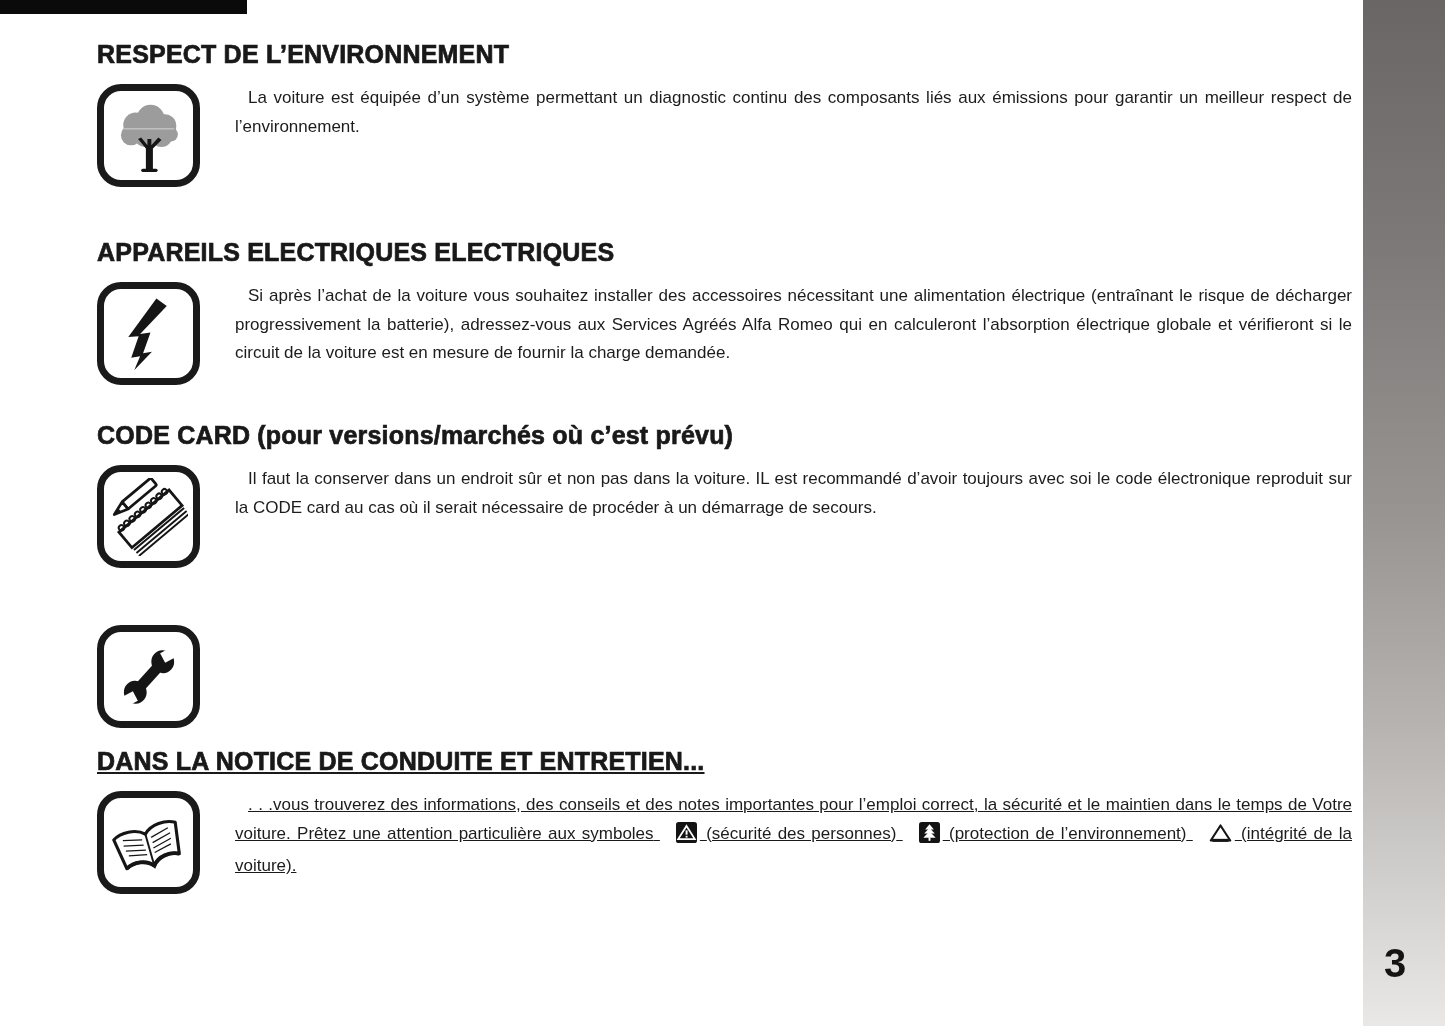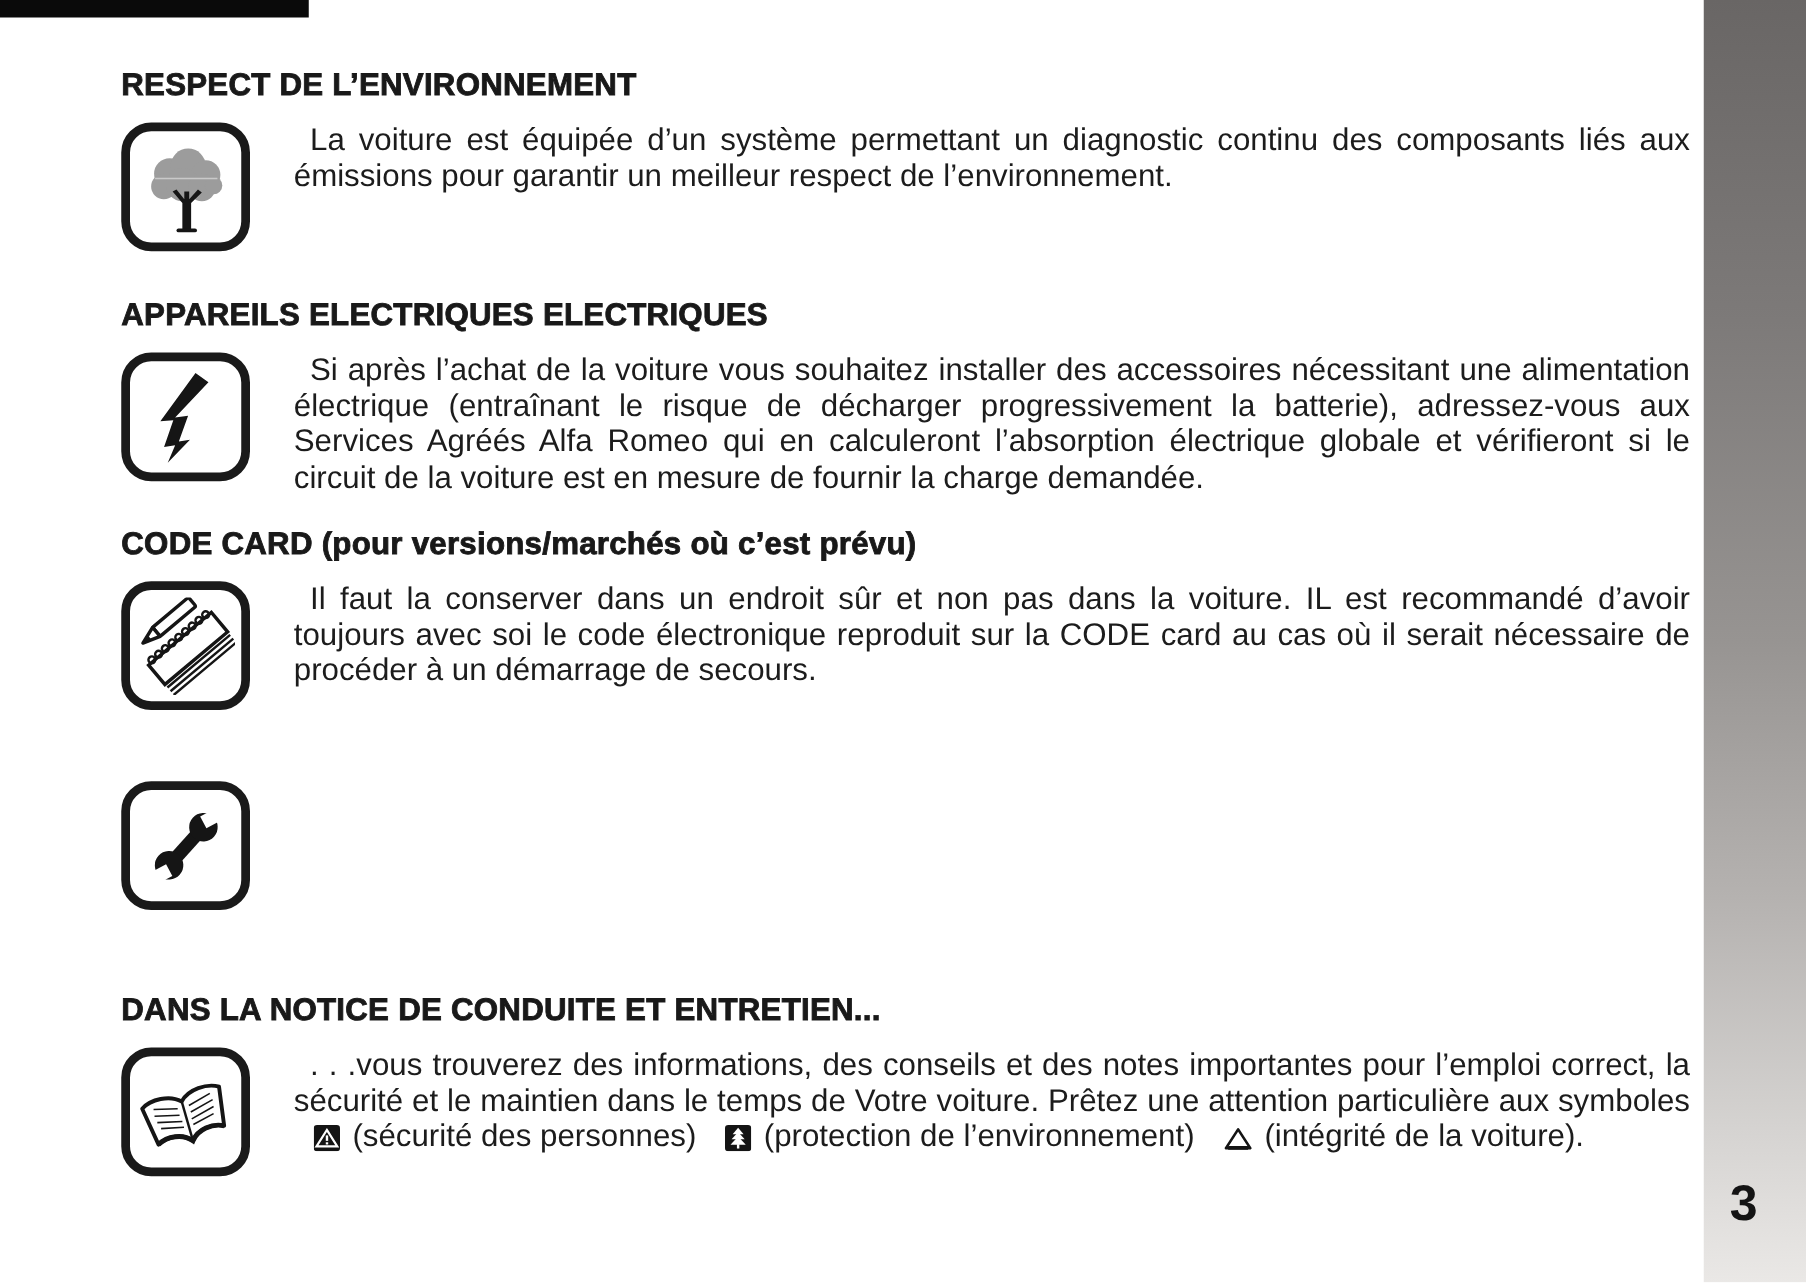--- a/index.html
+++ b/index.html
@@ -4,28 +4,28 @@
 <style>
   html,body{margin:0;padding:0;background:#fff;}
   .page{position:relative;width:1445px;height:1026px;background:#ffffff;overflow:hidden;
         font-family:"Liberation Sans","DejaVu Sans",sans-serif;color:#1a1a1a;}
   .corner-strip{position:absolute;left:0;top:0;width:247px;height:14px;background:#0a0a0a;}
   .gradient-bar{position:absolute;top:0;right:0;width:82px;height:1026px;
         background:linear-gradient(to bottom,#696665 0%,#7d7a79 25%,#979492 50%,#b5b2b0 70%,#d5d3d1 88%,#eae8e6 100%);}
   .pagenum{position:absolute;right:20px;bottom:40px;width:60px;text-align:center;
         font-size:40px;font-weight:bold;color:#141414;letter-spacing:0;}
   .sec{position:absolute;left:97px;width:1256px;}
-  .s1{top:55px;} .s2{top:239px;} .s3{top:422px;} .s4{top:609px;} .s5{top:795px;}
+  .s1{top:41px;} .s2{top:239px;} .s3{top:422px;} .s4{top:609px;} .s5{top:748px;text-decoration:underline;}
   .sec h2{margin:0;font-size:25px;line-height:27px;font-weight:bold;color:#191919;
         letter-spacing:0.2px;-webkit-text-stroke:0.7px #191919;}
   .row{display:flex;align-items:flex-start;margin-top:16px;}
   .icon-box{flex:0 0 auto;width:89px;height:89px;border:7px solid #1a1a1a;border-radius:24px;
         background:#fff;display:flex;align-items:center;justify-content:center;}
   .icon-box svg{display:block;}
-  .body{margin:0 0 0 35px;width:1117px;font-size:25px;line-height:28.5px;
+  .body{margin:0 0 0 35px;width:1117px;font-size:17px;line-height:28.5px;
         text-align:justify;text-indent:13px;color:#1c1c1c;}
   .inline-sym{display:inline-block;vertical-align:-4px;margin:0 3px;}
 </style>
 </head>
 <body>
 
 <div class="page">
 
   <div class="corner-strip"></div>
   <div class="gradient-bar"></div>

